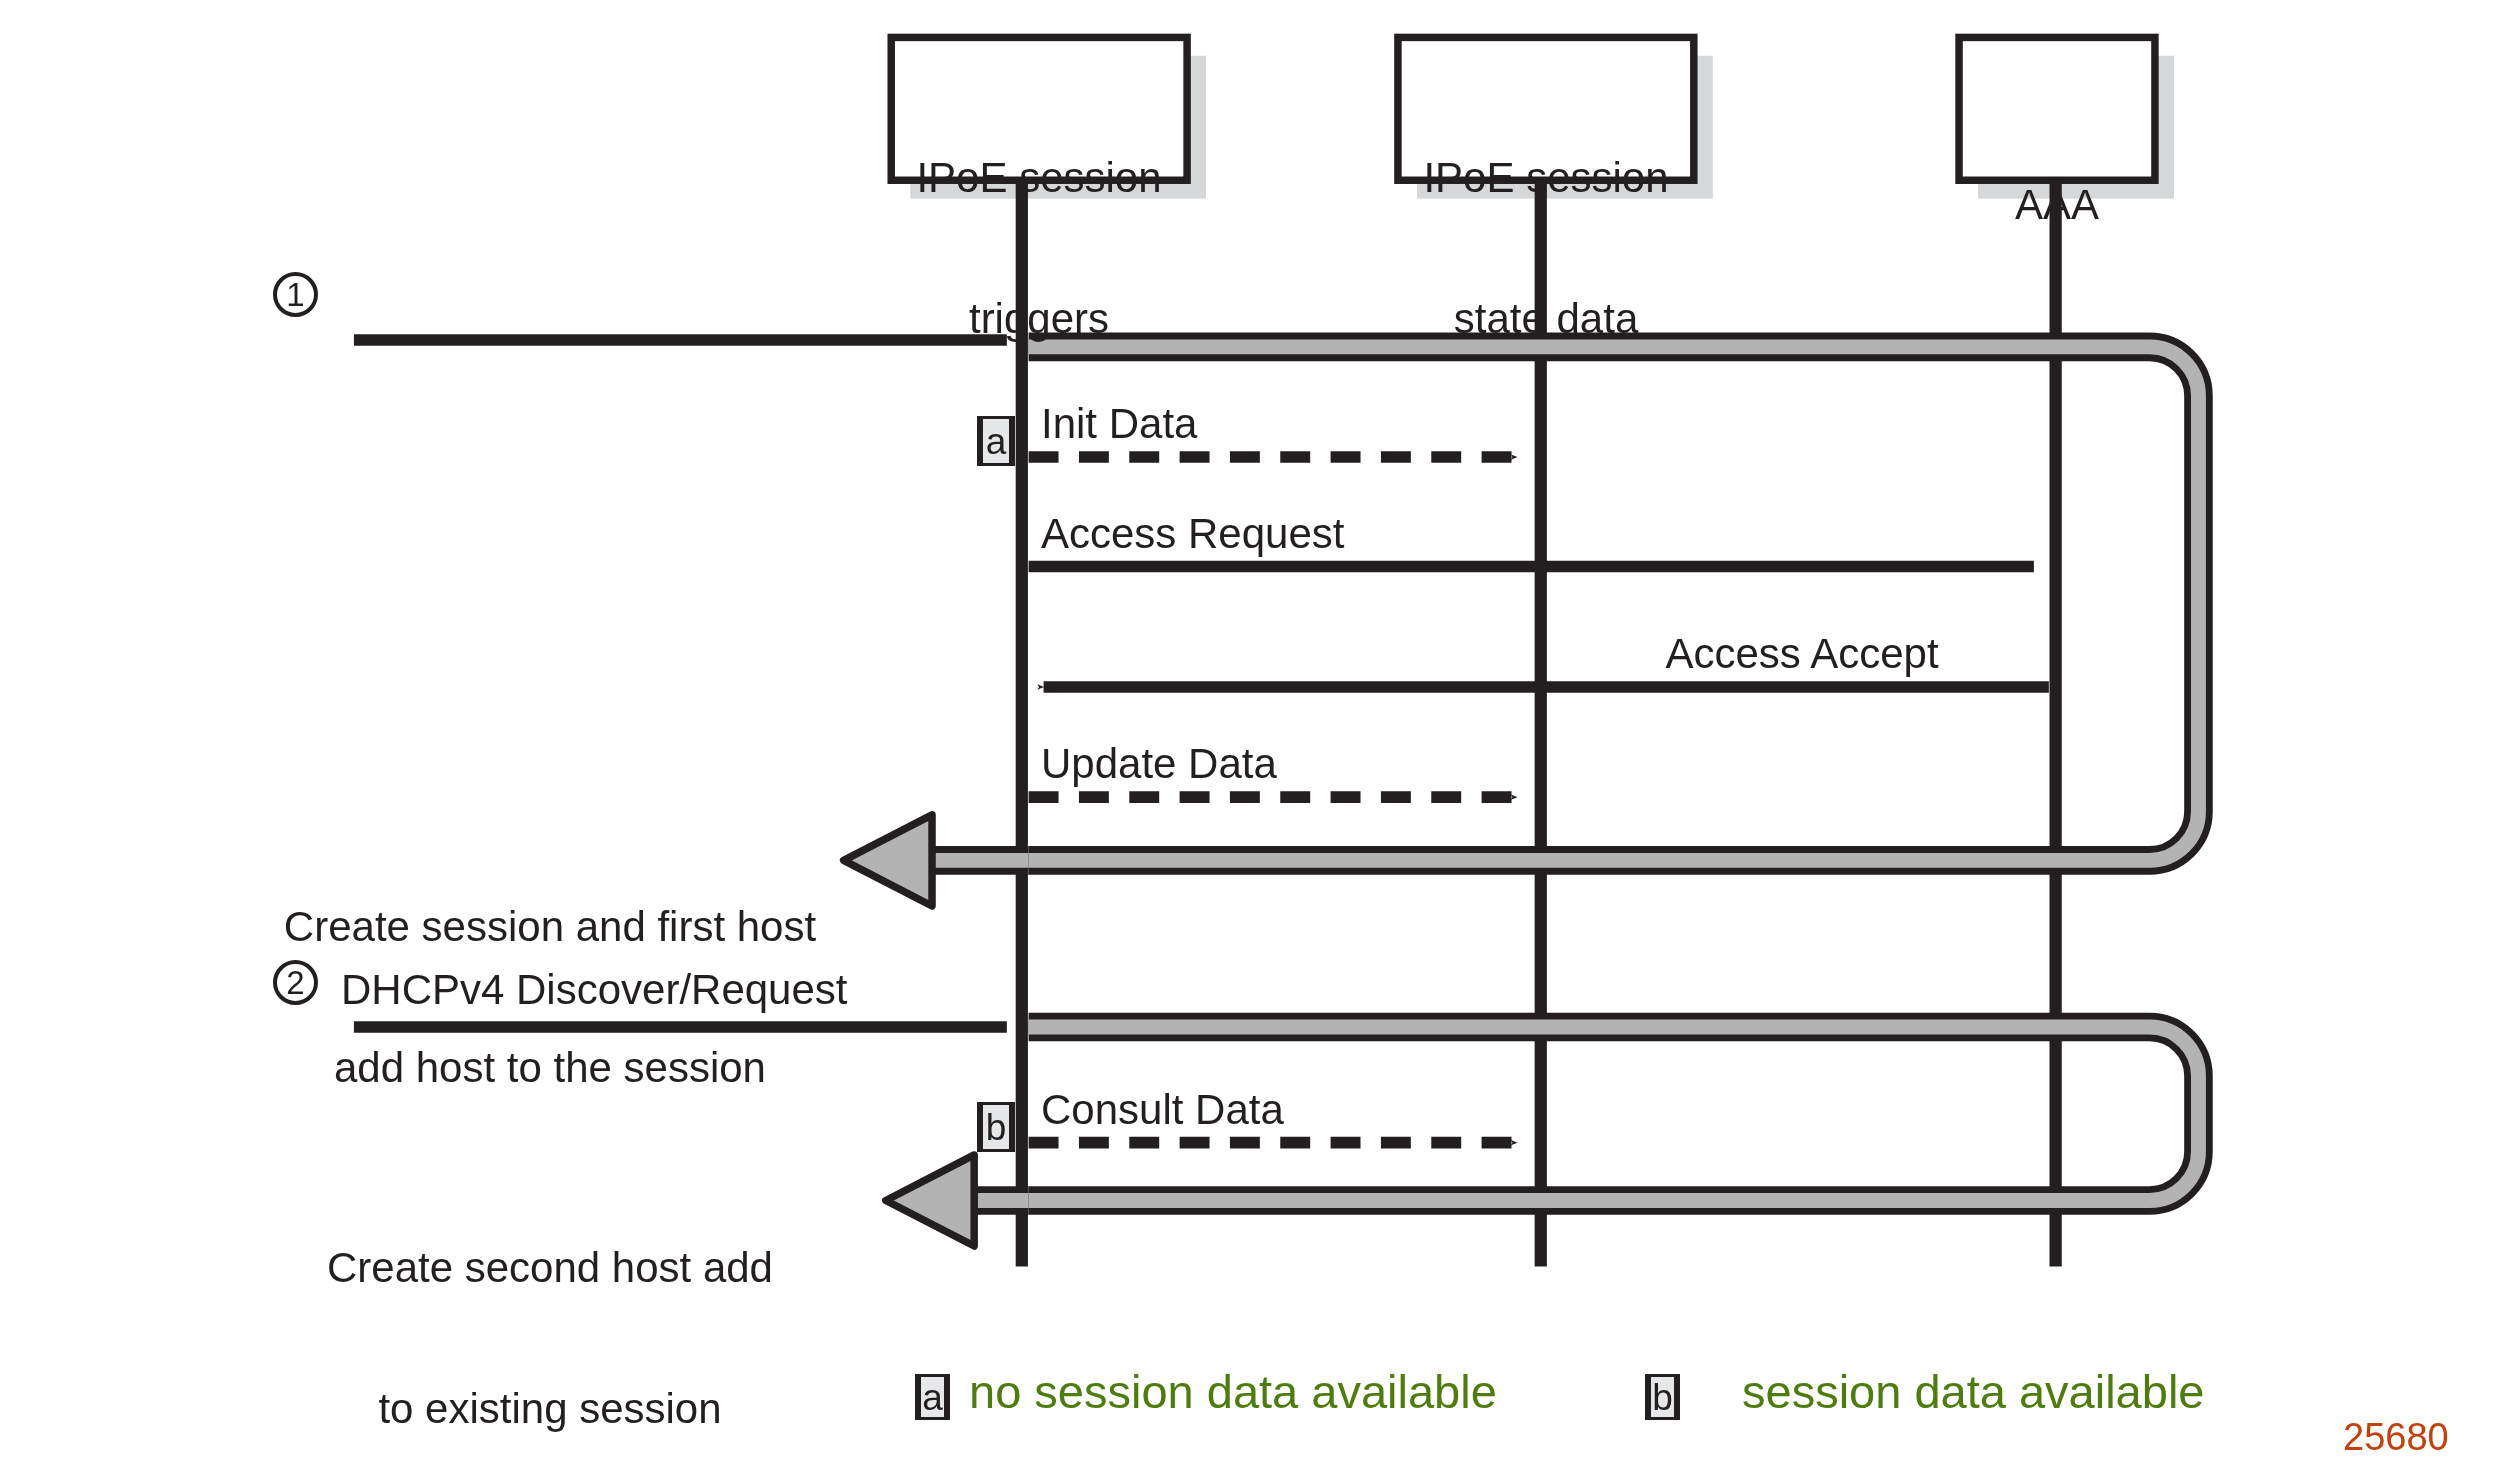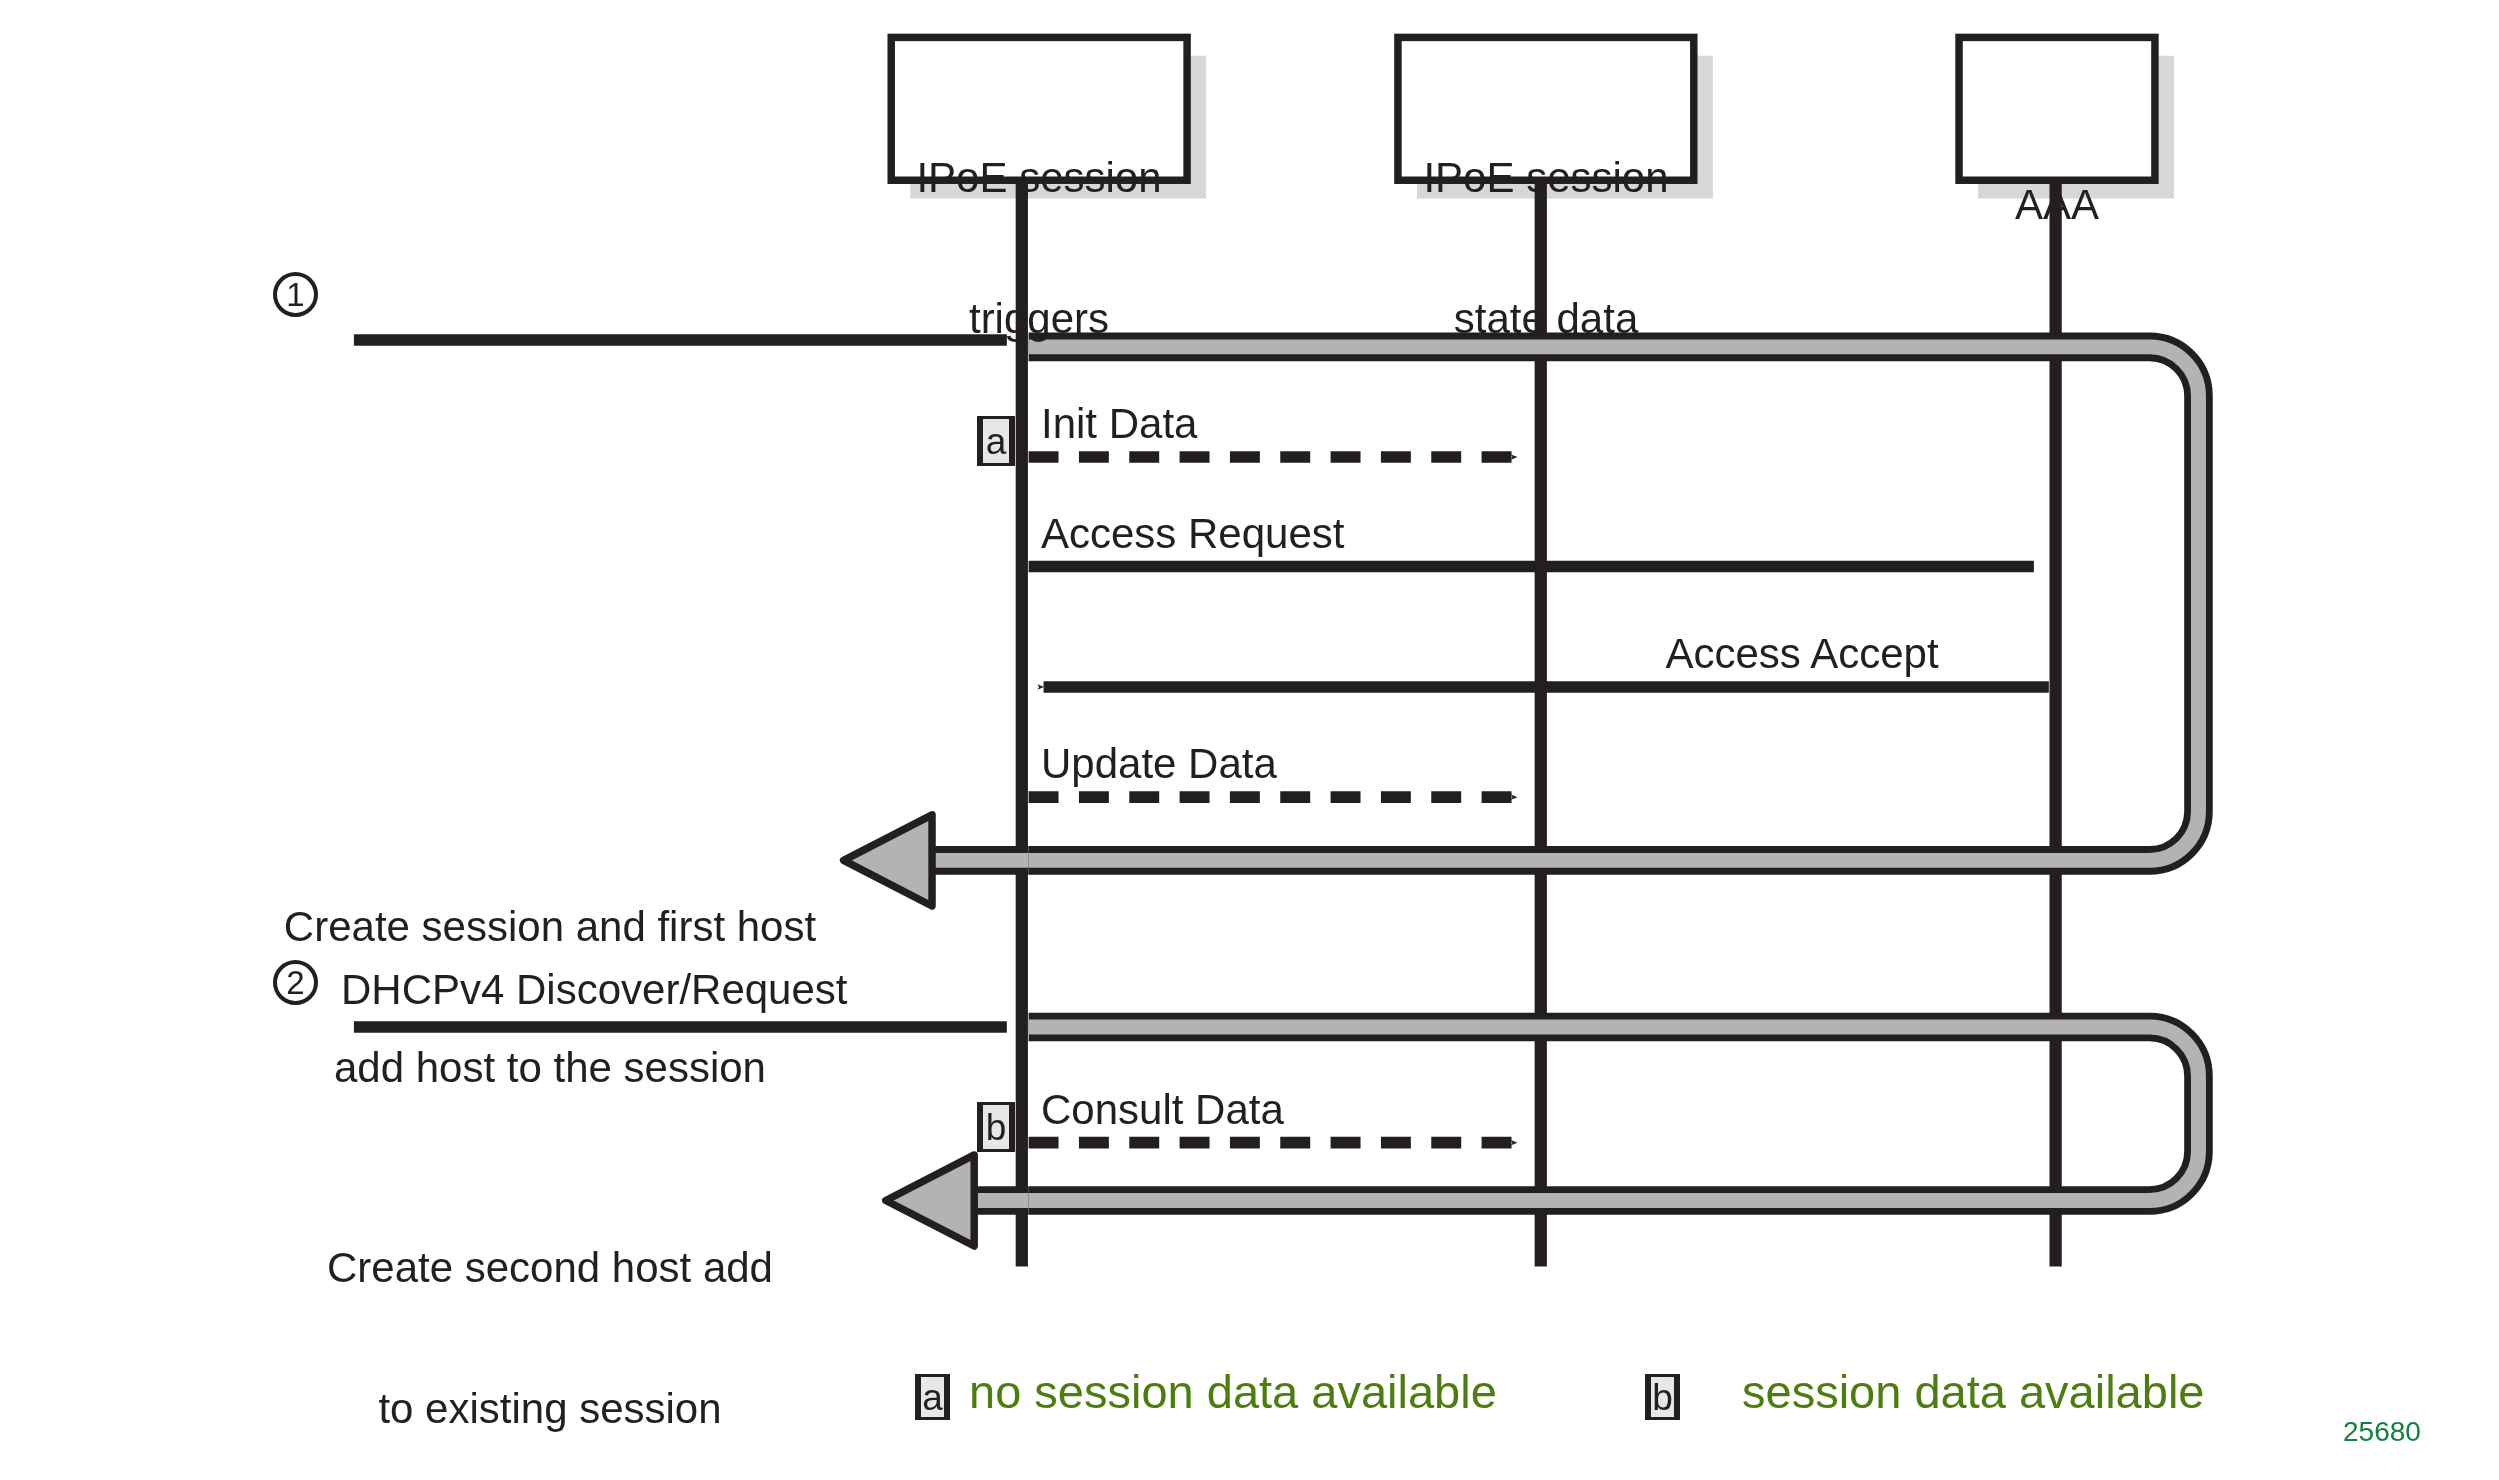--- a/index.html
+++ b/index.html
@@ -23,21 +23,21 @@
            display:flex;align-items:center;justify-content:center;color:#231f20;}
 
   
   .marker{position:absolute;box-sizing:border-box;background:#e6e7e8;
           border-left:6.1px solid #231f20;border-right:6.1px solid #231f20;
           border-top:3.4px solid #231f20;border-bottom:3.4px solid #231f20;
           font-size:37px;display:flex;align-items:center;justify-content:center;
           color:#231f20;line-height:1;}
 
   .legendtxt{position:absolute;font-size:47px;white-space:pre;color:#4d7c0f;}
-  #figno{position:absolute;font-size:28px;color:#15803d;}
+  #figno{position:absolute;font-size:38px;color:#c2410c;}
 </style>
 </head>
 <body>
 
 <div id="stage">
 
   <svg id="diagram" viewBox="0 0 3675 2176">
     <defs>
       <marker id="arrowSolid" markerWidth="10" markerHeight="10" refX="9.2" refY="4" orient="auto" markerUnits="userSpaceOnUse">
         <path d="M0,0 L10,4 L0,8 L2.6,4 Z" fill="#231f20"></path>

